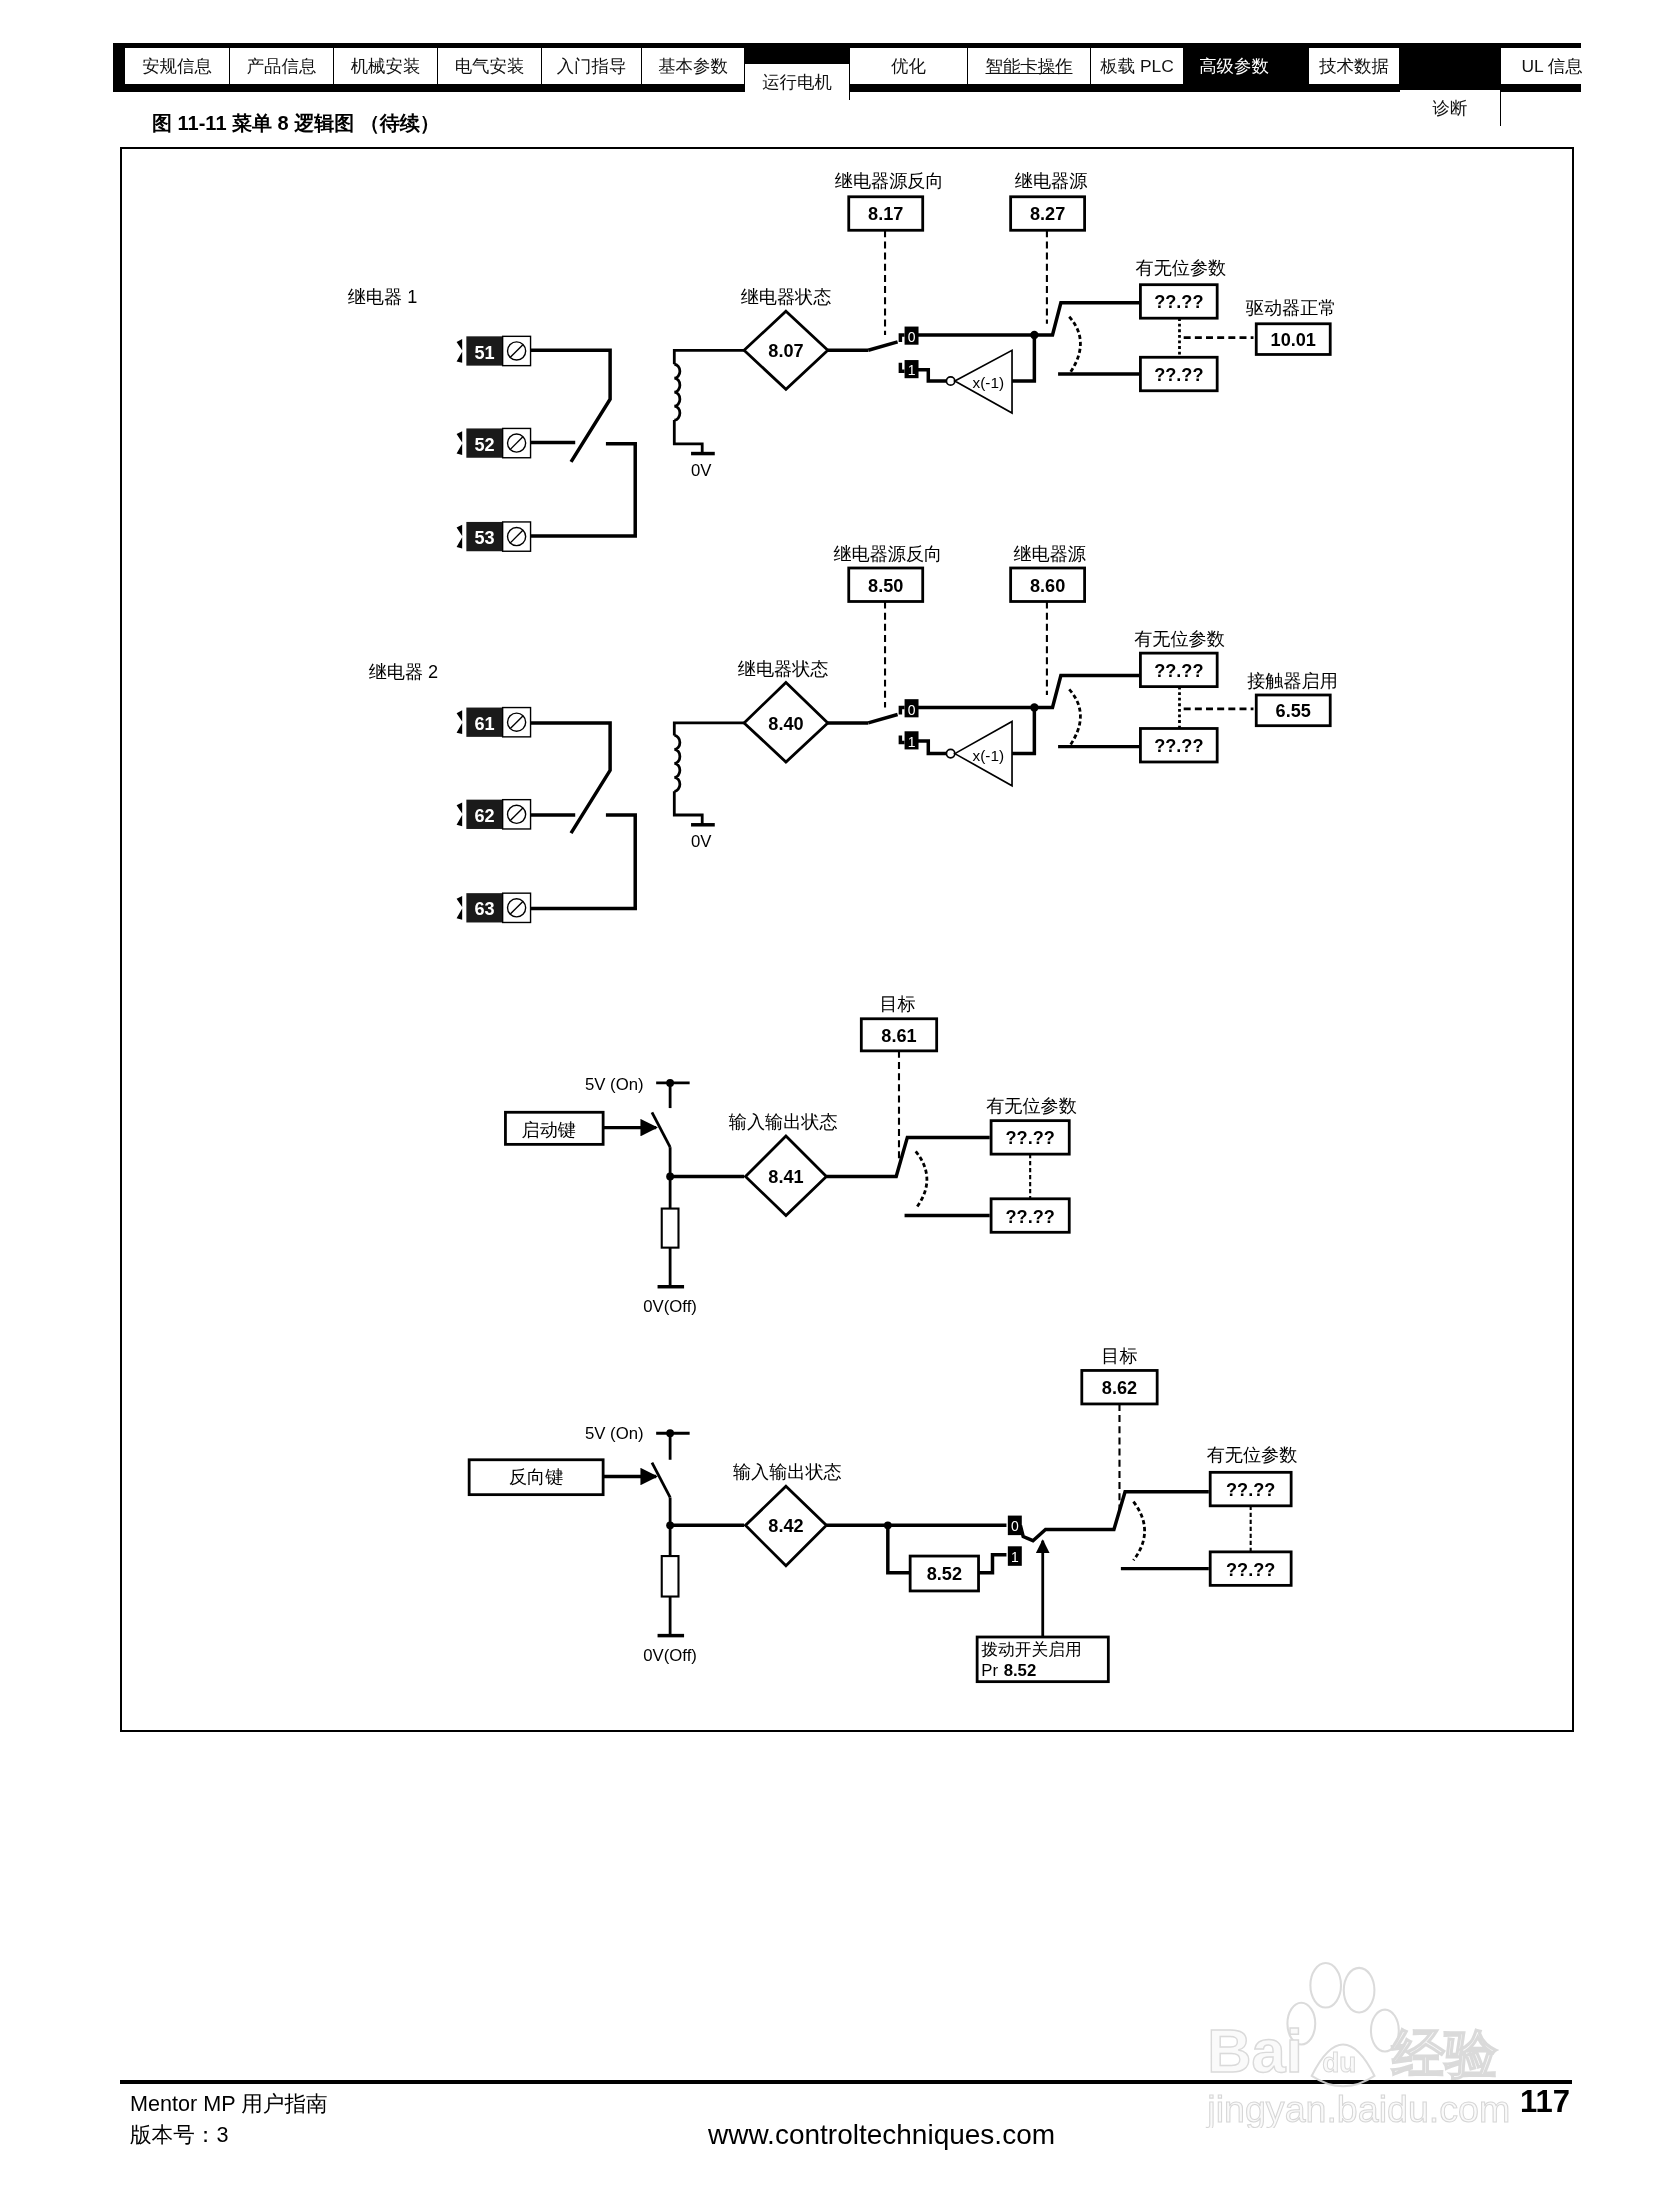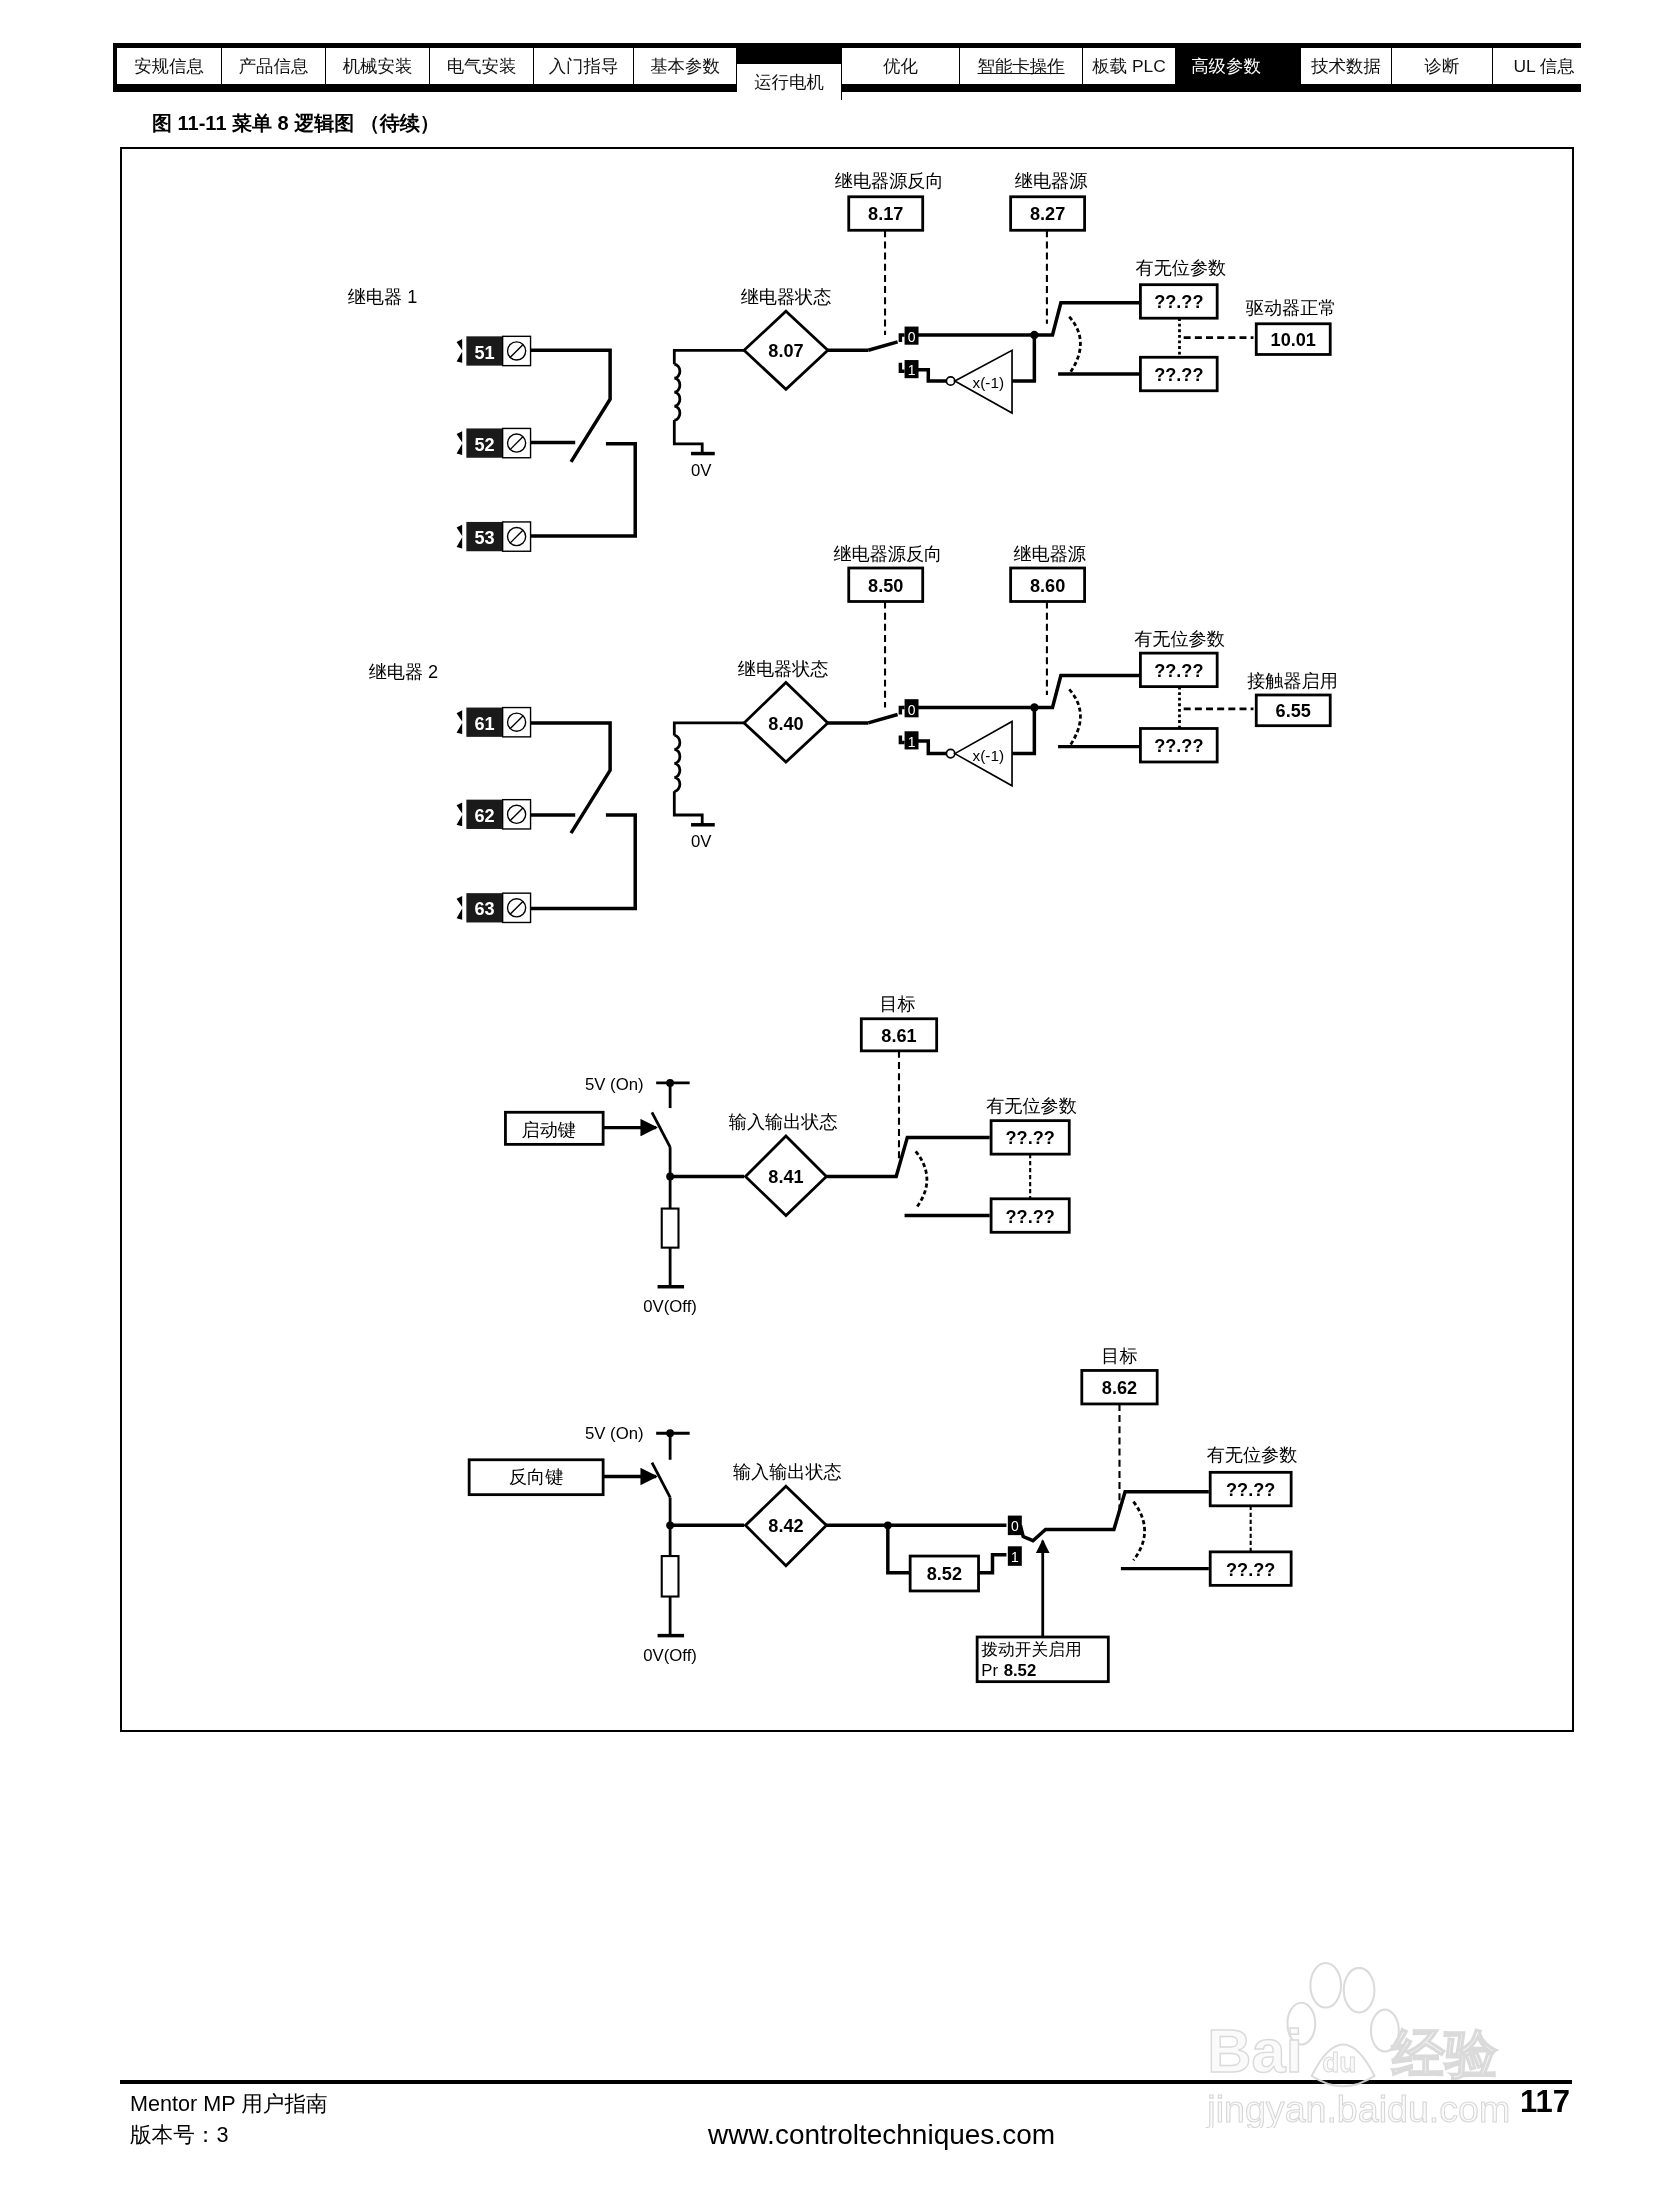--- a/index.html
+++ b/index.html
@@ -30,33 +30,33 @@
   .footer-url { position: absolute; left: 708px; top: 2119px; font-size: 28px; text-align: center; }
   .page-num { position: absolute; right: 94px; top: 2084px; font-size: 31px; font-weight: bold; }
   .watermark { position: absolute; left: 1179px; top: 1947px; width: 363px; height: 181px; opacity: 0.9; }
 </style>
 </head>
 <body>
 
 <div class="page">
 
   <div class="nav" id="nav">
-      <div class="nav-item" style="width: 104px;">安规信息</div>
+      <div class="nav-item" style="width: 104px; margin-left: 8px;">安规信息</div>
       <div class="nav-item" style="width: 103px;">产品信息</div>
       <div class="nav-item" style="width: 103px;">机械安装</div>
       <div class="nav-item" style="width: 103px;">电气安装</div>
       <div class="nav-item" style="width: 99px;">入门指导</div>
       <div class="nav-item" style="width: 102px;">基本参数</div>
       <div class="nav-item" style="width: 104px; margin-top: 16px;">运行电机</div>
       <div class="nav-item" style="width: 117px;">优化</div>
       <div class="nav-item" style="width: 122px; text-decoration: underline;">智能卡操作</div>
       <div class="nav-item" style="width: 92px; text-align: right;">板载 PLC</div>
       <div class="nav-item active" style="width: 100px;">高级参数</div>
       <div class="nav-item" style="width: 90px; margin-left: 24px;">技术数据</div>
-      <div class="nav-item" style="width: 100px;">诊断</div>
+      <div class="nav-item" style="width: 100px; margin-top: 42px;">诊断</div>
       <div class="nav-item" style="width: 102px;">UL 信息</div>
     </div>
 
   <div class="fig-title">图 11-11   菜单 8 逻辑图 （待续）</div>
 
   <div class="frame"></div>
 
   <svg class="diagram" viewBox="0 0 1192 1580">
     <defs>
       <marker id="arrow" viewBox="0 0 10 10" refX="9" refY="5" markerWidth="5" markerHeight="5" orient="auto">

